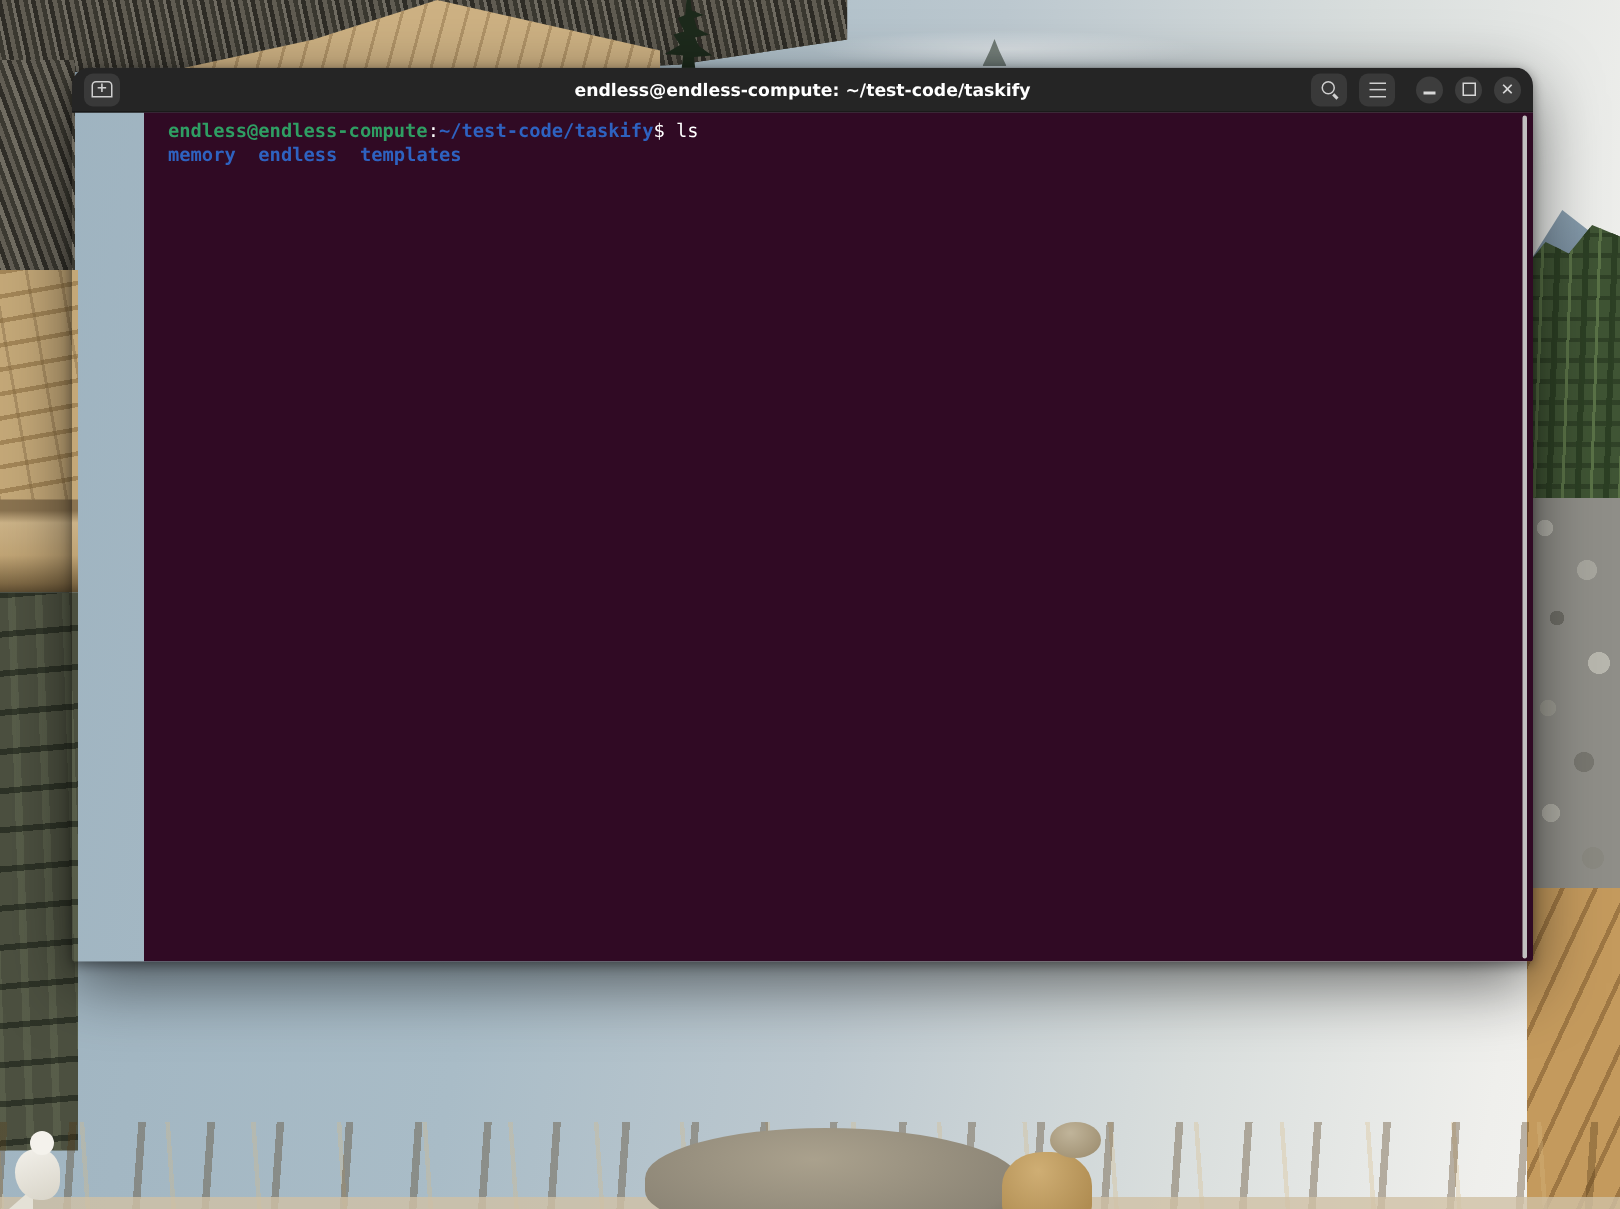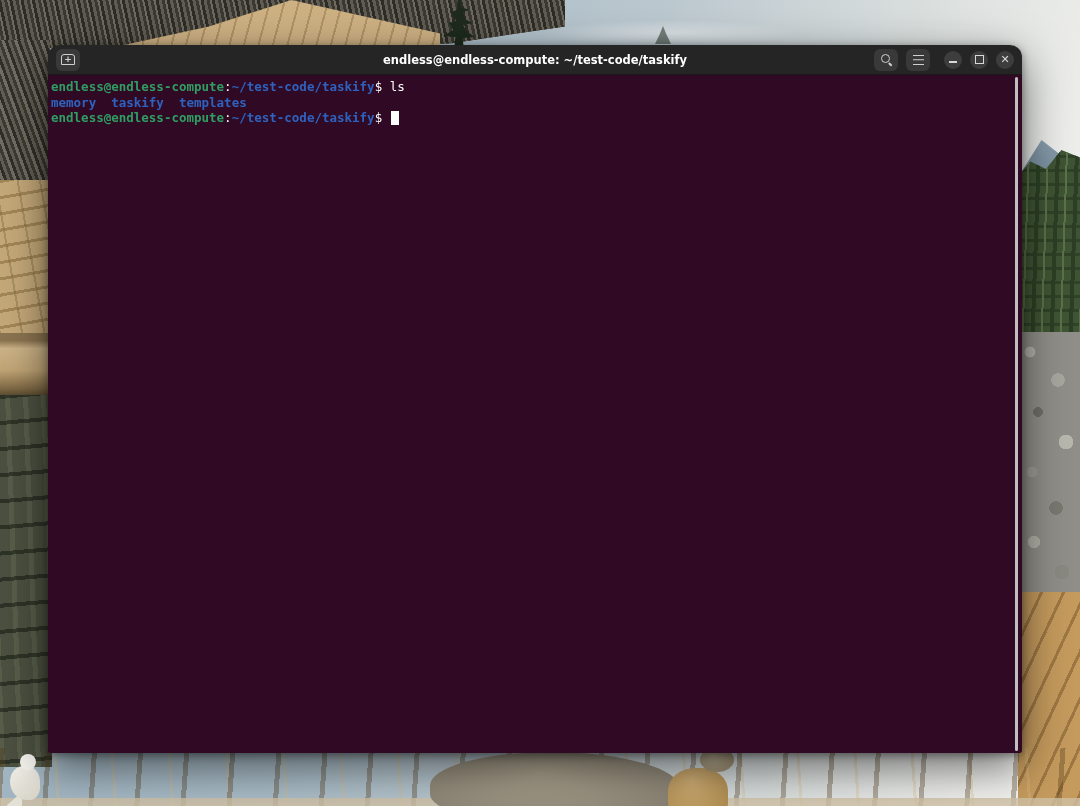--- a/index.html
+++ b/index.html
@@ -74,21 +74,21 @@
     background:radial-gradient(ellipse at 40% 30%,#c0b49a,#99896a);}
   .bird{left:6px;top:752px;width:40px;height:54px;}
   .bird .body{position:absolute;left:4px;top:14px;width:30px;height:34px;border-radius:50% 50% 40% 60%;
     background:linear-gradient(160deg,#f2f0ea,#d8d4c8);}
   .bird .head{position:absolute;left:14px;top:2px;width:16px;height:16px;border-radius:50%;
     background:#f4f2ec;}
   .bird .tail{position:absolute;left:0;top:40px;width:16px;height:14px;background:#e4e1d6;
     clip-path:polygon(0 100%,100% 0,100% 100%);}
 
   
-  .window{position:absolute;left:48px;top:45px;width:974px;height:708px;
+  .window{position:absolute;left:48px;top:45px;width:974px;height:596px;
     border-radius:12px 12px 2px 2px;box-shadow:0 14px 44px rgba(0,0,0,.55),0 2px 8px rgba(0,0,0,.4);
     display:flex;flex-direction:column;overflow:hidden;}
   .titlebar{height:30px;flex:0 0 30px;background:#252525;display:flex;align-items:center;
     padding:0 8px;position:relative;border-bottom:1px solid #1a1a1a;box-sizing:border-box;}
   .tb-btn{height:22px;min-width:24px;border-radius:6px;background:#393939;
     display:flex;align-items:center;justify-content:center;cursor:pointer;}
   .title-text{position:absolute;left:0;right:0;text-align:center;
     color:#ffffff;font-size:11.5px;font-weight:bold;pointer-events:none;
     font-family:"DejaVu Sans",sans-serif;}
   .tb-right{margin-left:auto;display:flex;align-items:center;gap:8px;}
@@ -108,21 +108,21 @@
     border-top:1.5px solid #cfcfcf;border-bottom:1.5px solid #cfcfcf;}
   .icon-menu::after{content:"";position:absolute;left:0;top:50%;transform:translateY(-50%);
     width:11px;height:1.5px;background:#cfcfcf;}
   .icon-min{width:8px;height:1.5px;background:#d8d8d8;display:block;margin-top:5px;}
   .icon-max{width:7px;height:7px;border:1.2px solid #d8d8d8;display:block;}
   .icon-close{color:#d8d8d8;font-size:11px;line-height:1;display:block;
     font-family:"DejaVu Sans",sans-serif;}
 
   
   .terminal{flex:1;background:var(--term-bg,#300a24);position:relative;
-    padding:4px 4px 0 3px;box-sizing:border-box;}
+    padding:4px 4px 0 16px;box-sizing:border-box;margin-left:48px;}
   .term-line{font-family:"DejaVu Sans Mono","Liberation Mono",monospace;
     font-size:12.5px;line-height:15.5px;white-space:pre;color:var(--term-fg,#ffffff);}
   .seg-user{color:var(--term-user,#2f9e63);font-weight:bold;}
   .seg-path{color:var(--term-path,#2e62c0);font-weight:bold;}
   .seg-dir{color:var(--term-dir,#2e62c0);font-weight:bold;text-align:center;}
   .seg-plain{color:var(--term-fg,#ffffff);}
   .cursor{display:inline-block;width:8px;height:14px;background:var(--term-cursor,#ffffff);
     vertical-align:text-bottom;margin-left:1px;}
   .scrollbar{position:absolute;right:4px;top:2px;bottom:2px;width:3px;border-radius:2px;
     background:#c9c9c9;opacity:.95;}
@@ -177,18 +177,17 @@
         <span class="icon-max"></span>
       </div>
       <div class="circle-btn">
         <span class="icon-close">✕</span>
       </div>
     </div>
   </div>
   <div class="terminal">
     <div>
         <div class="term-line"><span class="seg-user">endless@endless-compute</span><span class="seg-plain">:</span><span class="seg-path">~/test-code/taskify</span><span class="seg-plain">$ </span><span class="seg-plain">ls</span></div>
-        <div class="term-line"><span class="seg-dir">memory</span><span class="seg-plain">  </span><span class="seg-dir">taskify</span><span class="seg-plain">  </span><span class="seg-dir">templates</span></div>
-        <div class="term-line"><span class="seg-user">endless@endless-compute</span><span class="seg-plain">:</span><span class="seg-path">~/test-code/taskify</span><span class="seg-plain">$ </span><span class="cursor"></span></div>
+        <div class="term-line"><span class="seg-dir">memory</span><span class="seg-plain">  </span><span class="seg-dir">endless</span><span class="seg-plain">  </span><span class="seg-dir">templates</span></div>
       </div>
     <div class="scrollbar"></div>
   </div>
 </div>
 
 </body></html>

